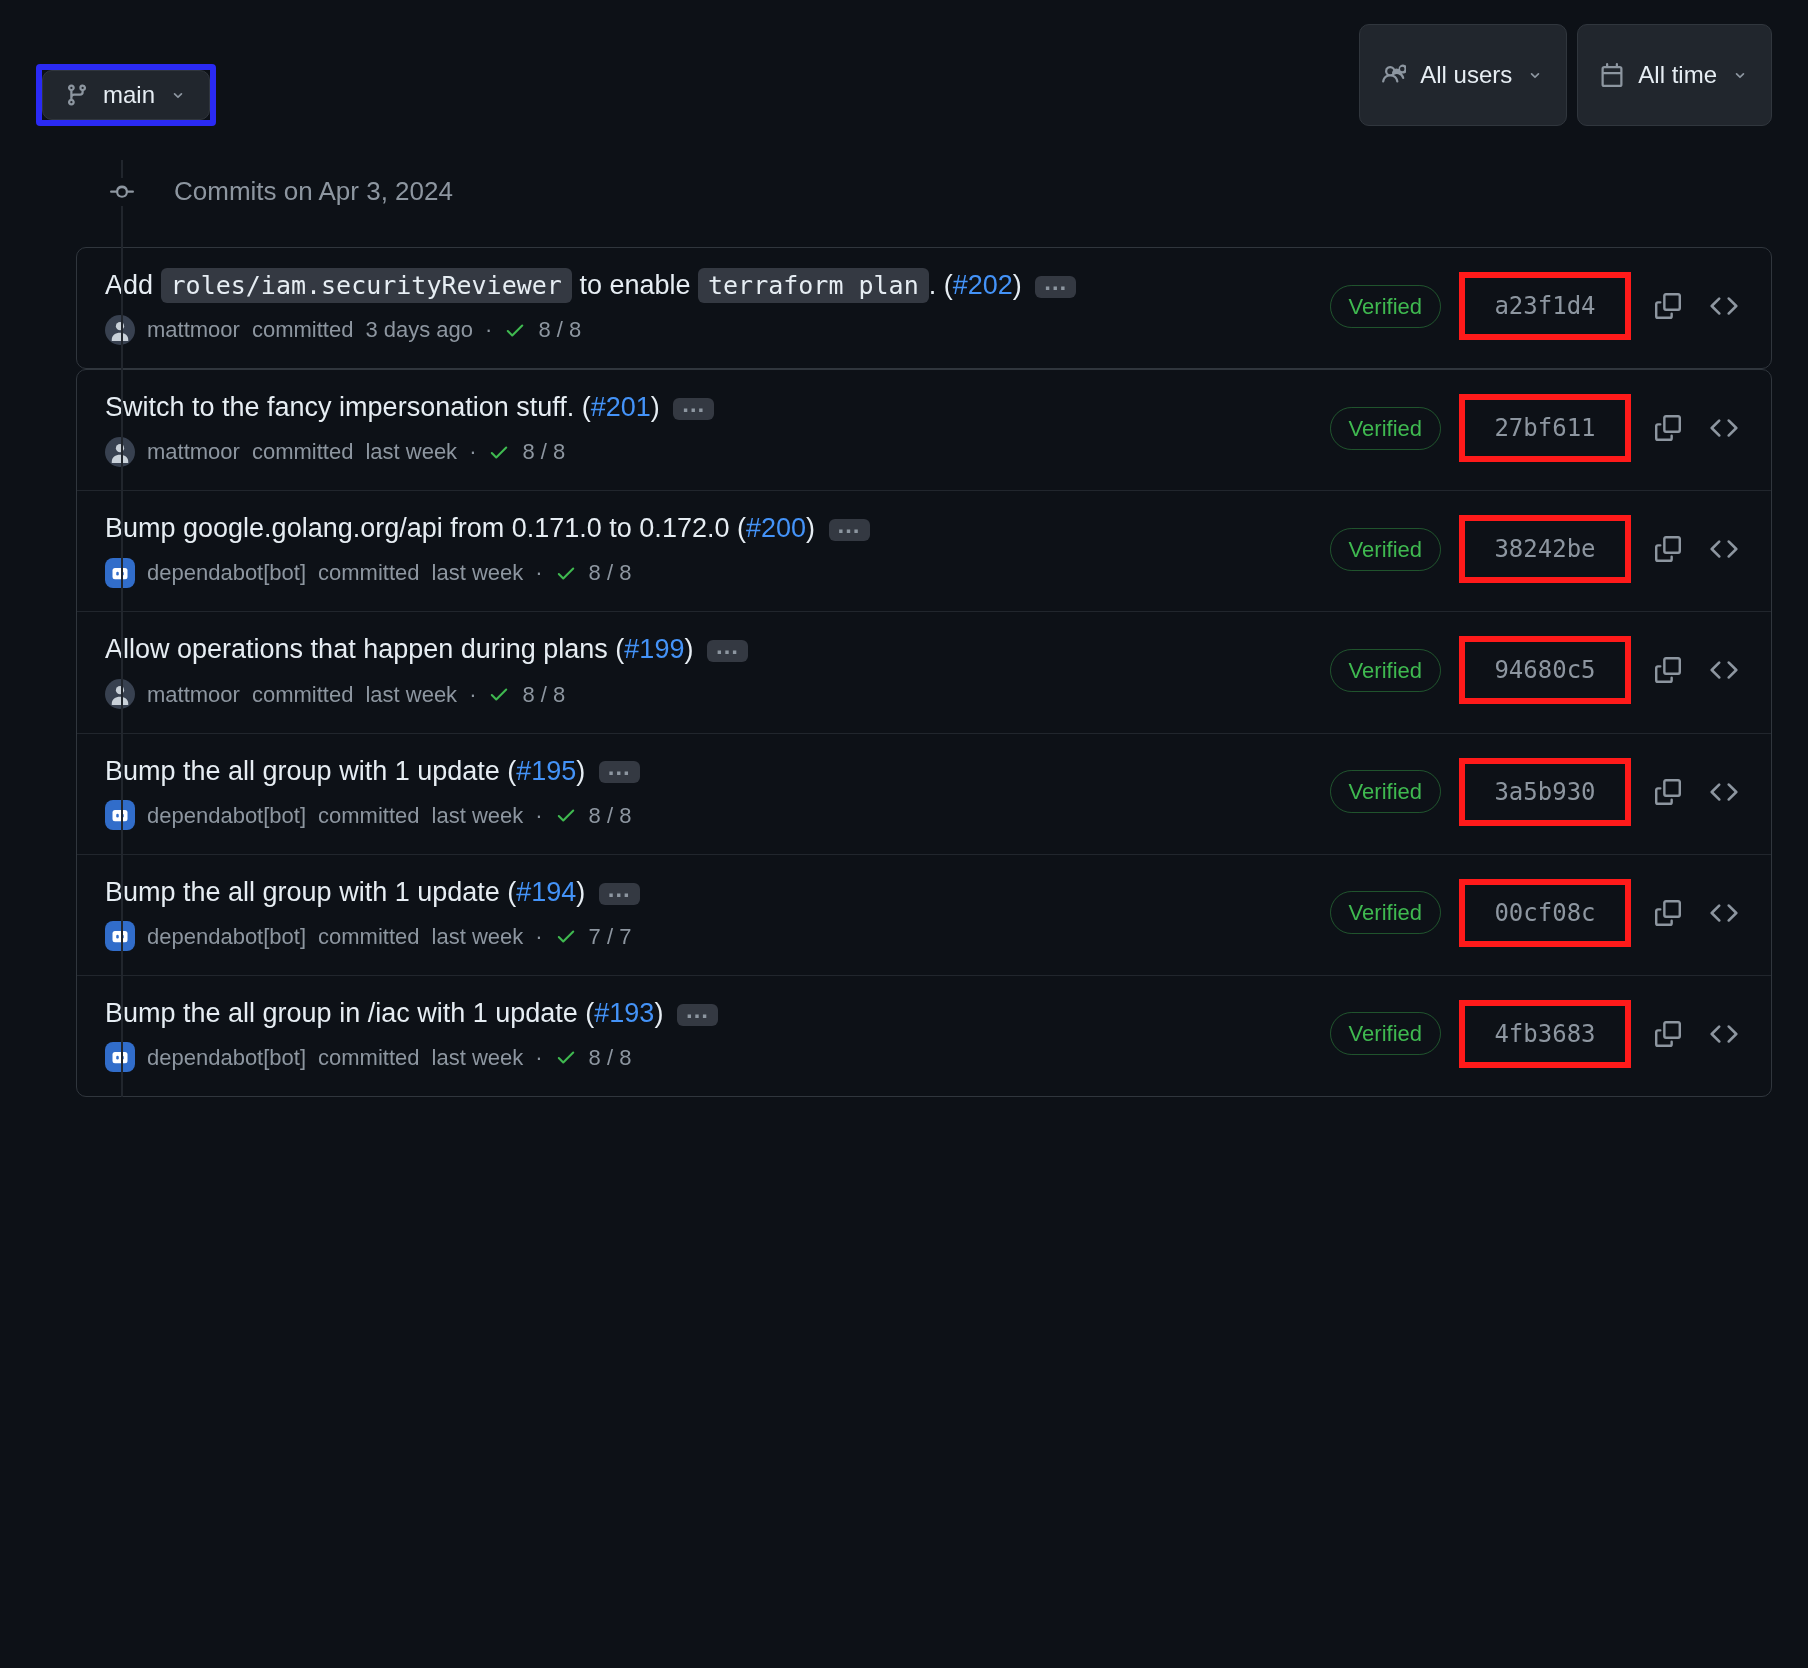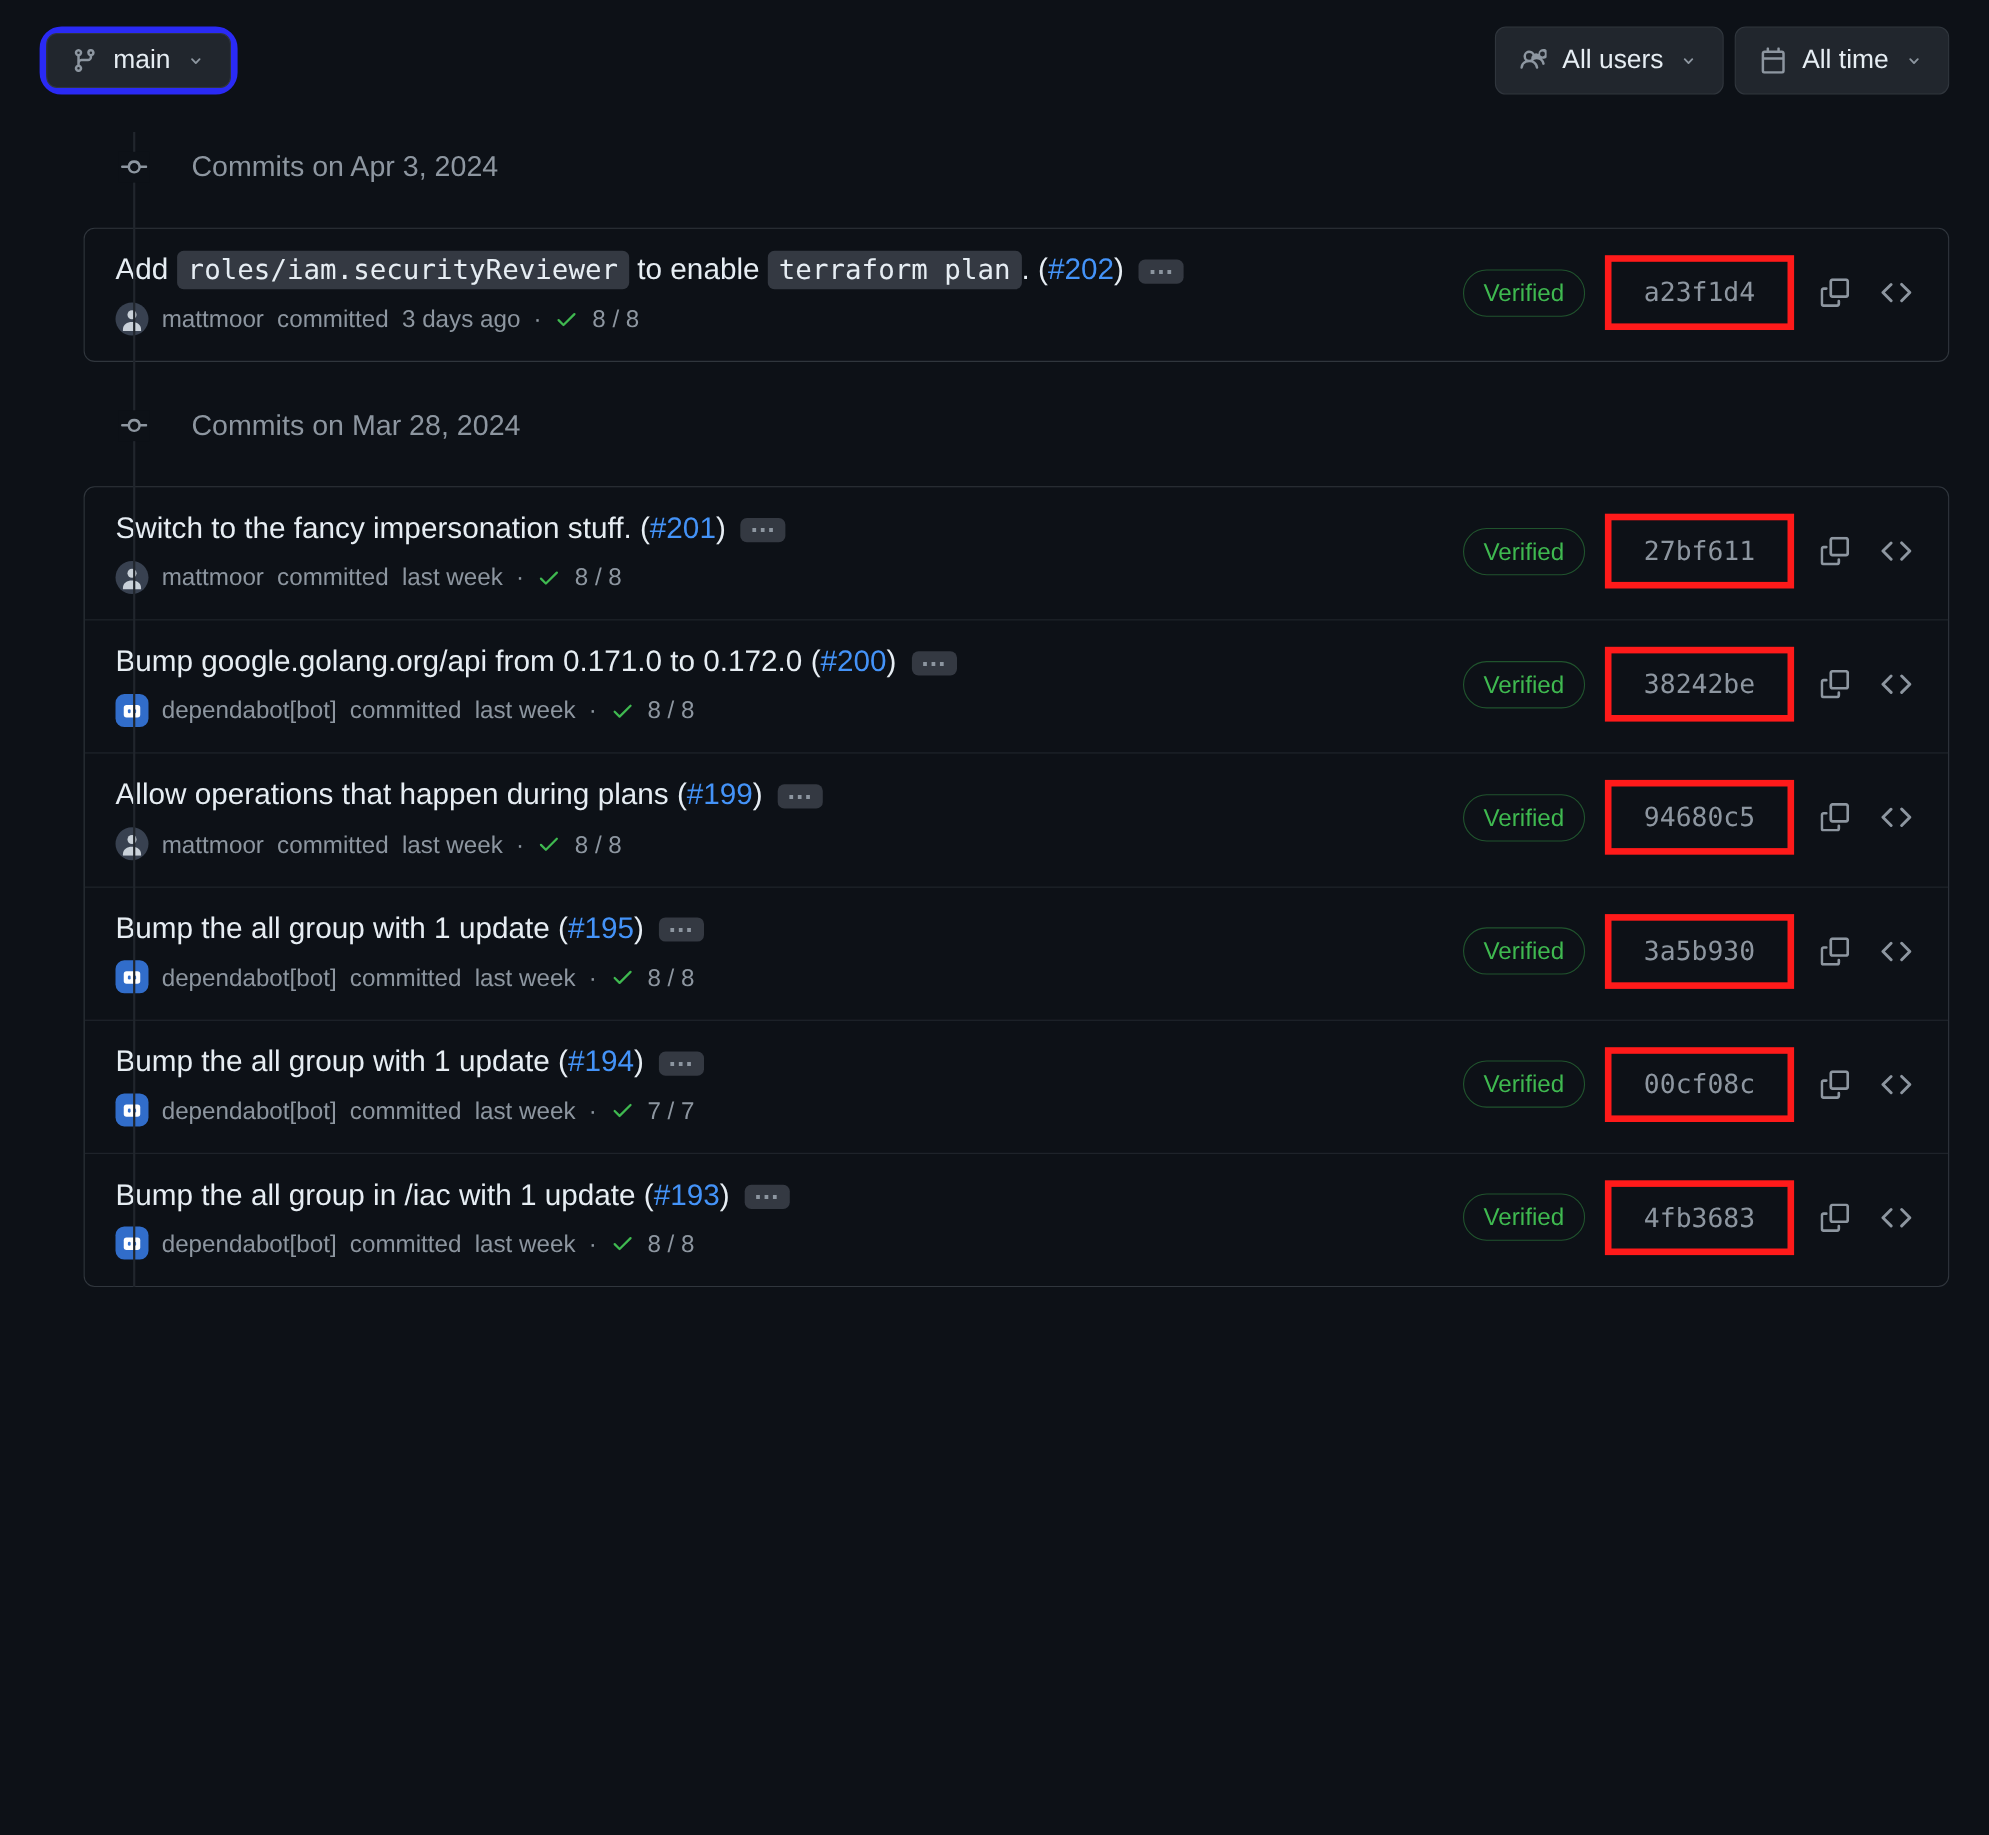--- a/index.html
+++ b/index.html
@@ -31,21 +31,21 @@
   .toolbar-right { display: flex; gap: 10px; }
   .btn {
     display: inline-flex; align-items: center; gap: 14px;
     background: #21262d; border: 1px solid var(--border);
     color: var(--text); padding: 10px 22px; border-radius: 10px;
     font-size: 24px; cursor: pointer; font-weight: 500;
   }
   .btn svg { fill: var(--text-muted); }
   .btn .label { color: var(--text); }
 
-  .branch-hl { border: 6px solid var(--highlight-blue); border-radius: 20px; display: inline-flex; }
+  .branch-hl { border: 6px solid var(--highlight-blue); border-radius: 4px; display: inline-flex; margin-top: 40px; }
 
   .timeline { position: relative; padding-left: 70px; }
   .timeline::before {
     content:""; position:absolute; left: 85px; top:0; bottom:0; width:2px; background: var(--border-muted);
   }
 
   .group-header {
     display:flex; align-items:center; gap: 26px; margin: 26px 0 24px 0; position: relative;
   }
   .group-header .dot {
@@ -183,28 +183,20 @@
       </span>
       <span class="icon-btn">
         <svg width="28" height="28" viewBox="0 0 16 16">
               <path d="M4.72 3.22a.75.75 0 0 1 1.06 1.06L2.06 8l3.72 3.72a.75.75 0 1 1-1.06 1.06L.47 8.53a.75.75 0 0 1 0-1.06Zm6.56 0a.75.75 0 1 0-1.06 1.06L13.94 8l-3.72 3.72a.75.75 0 1 0 1.06 1.06l4.25-4.25a.75.75 0 0 0 0-1.06Z"></path>
             </svg>
       </span>
     </div>
   </div>
 </div>
 
-  <div class="group-header">
-    <span class="dot">
-      <svg width="24" height="24" viewBox="0 0 16 16" style="fill:#8d96a0">
-          <path d="M11.93 8.5a4 4 0 0 1-7.86 0H.75a.75.75 0 0 1 0-1.5h3.32a4 4 0 0 1 7.86 0h3.32a.75.75 0 0 1 0 1.5ZM8 10.5a2.5 2.5 0 1 0 0-5 2.5 2.5 0 0 0 0 5Z"></path>
-        </svg>
-    </span>
-    <h3>Commits on Mar 28, 2024</h3>
-  </div>
   <div class="commit-list">
   <div class="commit">
     <div class="commit-main">
       <div class="commit-title">Switch to the fancy impersonation stuff. (<span class="pr">#201</span>) <span class="ellipsis-btn">
               <span>…</span>
             </span></div>
       <div class="commit-meta">
         <span class="avatar">
               <svg width="22" height="22" viewBox="0 0 16 16" style="fill:#c9d1d9">
                 <circle cx="8" cy="5.2" r="3"></circle>

